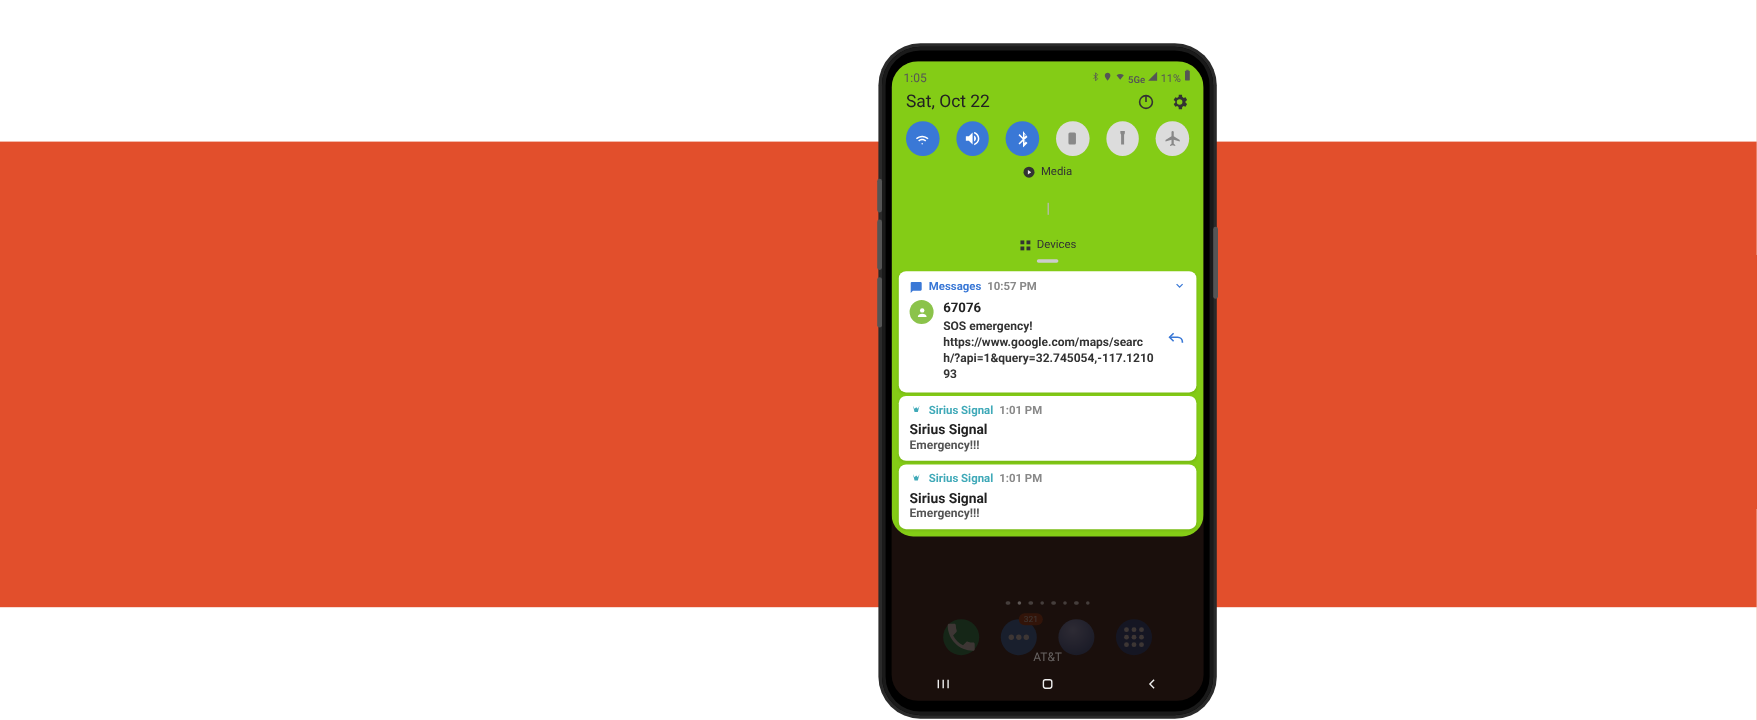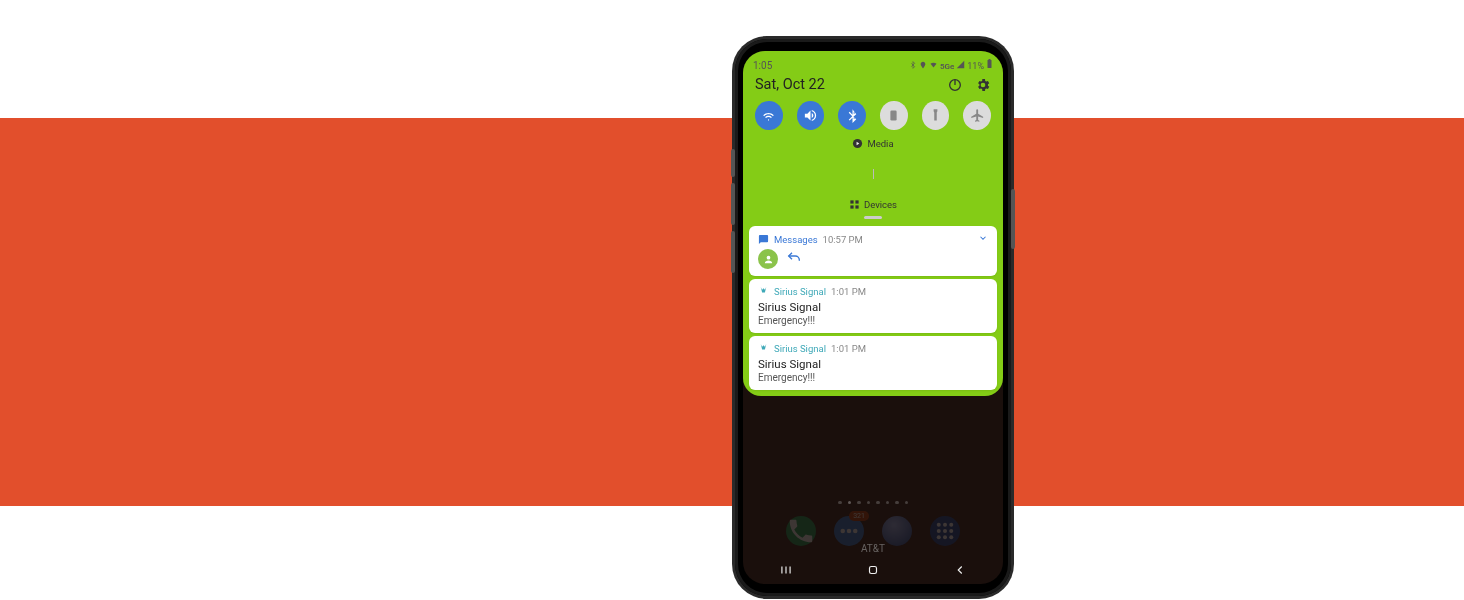--- a/index.html
+++ b/index.html
@@ -100,20 +100,21 @@
   .notif-list {
     padding:3px 6px;
   }
   .card {
     background:#fff;
     border-radius:6px;
     box-shadow:0 1px 2px rgba(0,0,0,.08);
     margin-bottom:3px;
     padding:7px 9px;
     font-size:10px;
+    font-weight:bold;
   }
   .card .hdr {
     display:flex; align-items:center; gap:5px;
     color:#888; font-size:9.5px;
   }
   .card .hdr .app { color:#3a78d6;}
   .card .hdr .sir { color:#3fa9b8;}
   .card .hdr .time { color:#888;}
   .card .hdr .chev { margin-left:auto; color:#3a78d6;}
   .card .body { display:flex; gap:8px; margin-top:4px;}
@@ -356,20 +357,25 @@
                 </svg>
             </span>
           </div>
           <div class="body">
             <div class="avatar">
               <svg viewBox="0 0 24 24" fill="#fff">
                   <circle cx="12" cy="8" r="4"></circle>
                   <path d="M4 20c0-4 4-6 8-6s8 2 8 6z"></path>
                 </svg>
             </div>
+            <div class="txt">
+              <div class="title">67076</div>
+              <div>SOS emergency!</div>
+              <div style="word-break:break-all;">https://www.google.com/maps/search/?api=1&amp;query=32.745054,-117.121093</div>
+            </div>
             <div class="reply">
               <svg width="16" height="16" viewBox="0 0 24 24" fill="none" stroke="#3a78d6" stroke-width="2">
                   <path d="M9 14l-5-5 5-5"></path>
                   <path d="M4 9h10a6 6 0 016 6v1"></path>
                 </svg>
             </div>
           </div>
         </div>
 
         <div class="card small">

